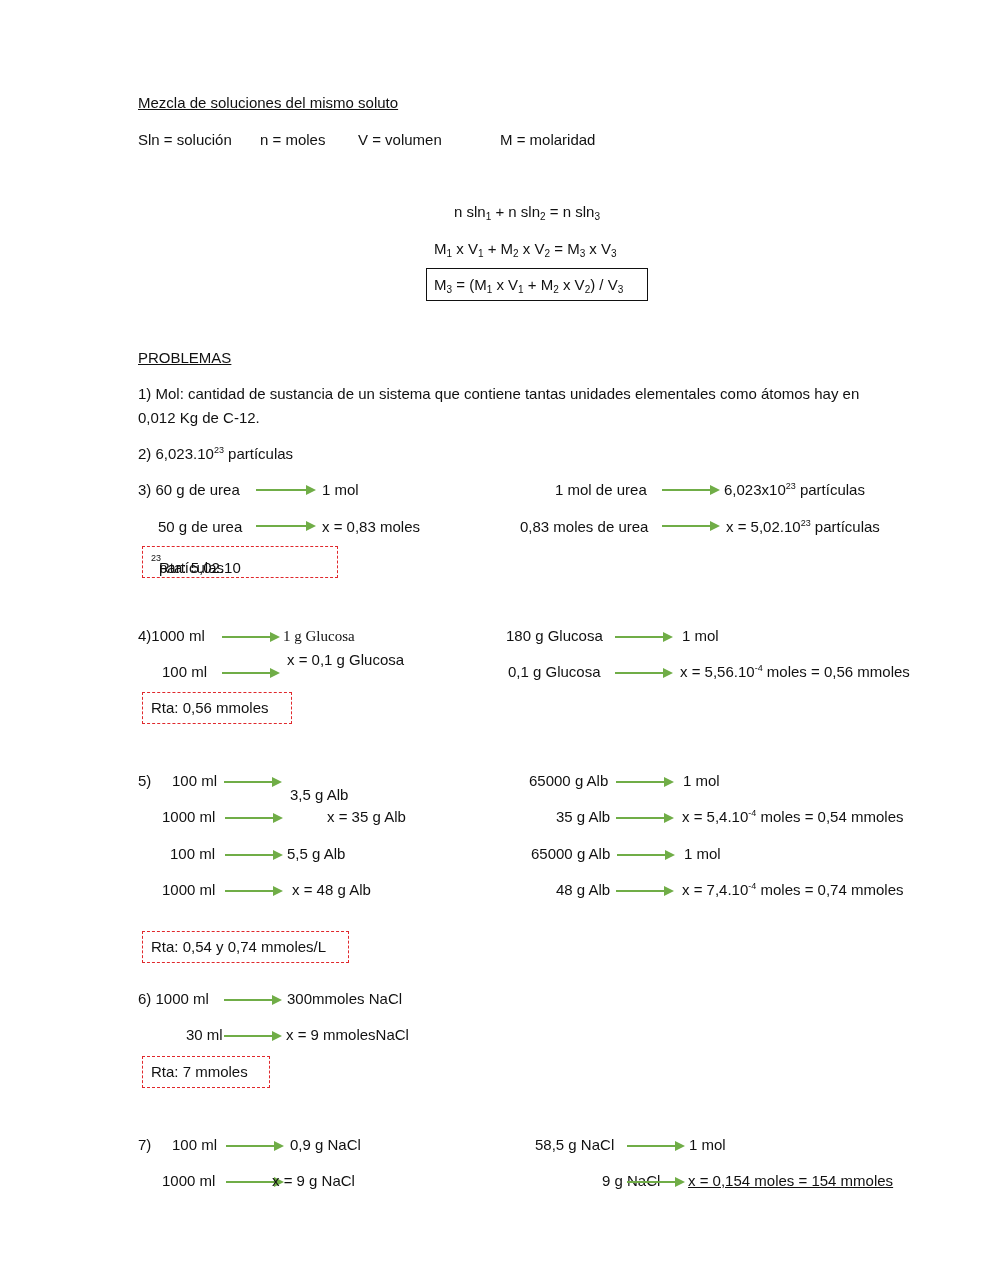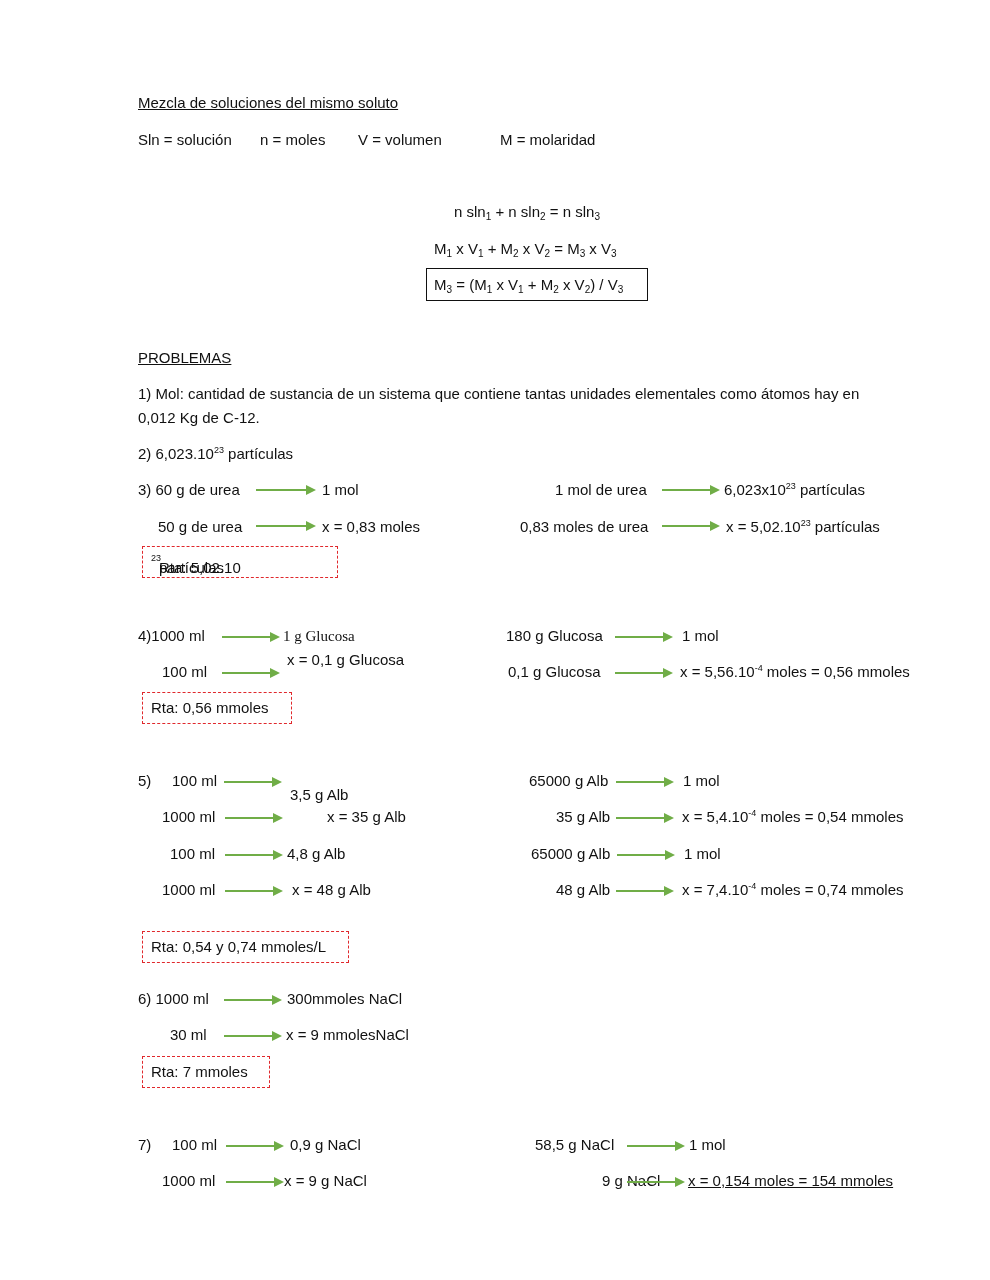--- a/index.html
+++ b/index.html
@@ -128,21 +128,21 @@
     <div class="shaft" style="width:50px;"></div>
     <div class="head" style="left:48px;"></div>
   </div>
 <div class="arrow" style="left:225px;top:886px;width:58px;">
     <div class="shaft" style="width:50px;"></div>
     <div class="head" style="left:48px;"></div>
   </div>
 
 <div class="t" style="left:290px;top:772px;margin-top:14px;">3,5 g Alb</div>
 <div class="t" style="left:292px;top:808px;margin-left:35px;">x = 35 g Alb</div>
-<div class="t" style="left:287px;top:845px;">4,8 g Alb</div>
+<div class="t" style="left:287px;top:845px;">5,5 g Alb</div>
 <div class="t" style="left:292px;top:881px;">x = 48 g Alb</div>
 
 <div class="t" style="left:529px;top:772px;">65000 g Alb</div>
 <div class="t" style="left:556px;top:808px;">35 g Alb</div>
 <div class="t" style="left:531px;top:845px;">65000 g Alb</div>
 <div class="t" style="left:556px;top:881px;">48 g Alb</div>
 
 <div class="arrow" style="left:616px;top:777px;width:58px;">
     <div class="shaft" style="width:50px;"></div>
     <div class="head" style="left:48px;"></div>
@@ -169,21 +169,21 @@
     <span>Rta: 0,54 y 0,74 mmoles/L</span>
   </div>
 
 <div class="t" style="left:138px;top:990px;"><span class="b">6)</span> <span>1000 ml</span></div>
 <div class="arrow" style="left:224px;top:995px;width:58px;">
     <div class="shaft" style="width:50px;"></div>
     <div class="head" style="left:48px;"></div>
   </div>
 <div class="t" style="left:287px;top:990px;">300mmoles NaCl</div>
 
-<div class="t" style="left:170px;top:1026px;">30 ml</div>
+<div class="t" style="left:186px;top:1026px;">30 ml</div>
 <div class="arrow" style="left:224px;top:1031px;width:58px;">
     <div class="shaft" style="width:50px;"></div>
     <div class="head" style="left:48px;"></div>
   </div>
 <div class="t" style="left:286px;top:1026px;">x = 9 mmolesNaCl</div>
 
 <div class="rta" style="left:142px;top:1056px;width:128px;">
     <span>Rta: 7 mmoles</span>
   </div>
 
@@ -193,21 +193,21 @@
     <div class="shaft" style="width:50px;"></div>
     <div class="head" style="left:48px;"></div>
   </div>
 <div class="t" style="left:290px;top:1136px;">0,9 g NaCl</div>
 
 <div class="t" style="left:162px;top:1172px;">1000 ml</div>
 <div class="arrow" style="left:226px;top:1177px;width:58px;">
     <div class="shaft" style="width:50px;"></div>
     <div class="head" style="left:48px;"></div>
   </div>
-<div class="t" style="left:284px;top:1172px;text-align:right;">x = 9 g NaCl</div>
+<div class="t" style="left:272px;top:1172px;text-align:right;">x = 9 g NaCl</div>
 
 <div class="t" style="left:535px;top:1136px;">58,5 g NaCl</div>
 <div class="arrow" style="left:627px;top:1141px;width:58px;">
     <div class="shaft" style="width:50px;"></div>
     <div class="head" style="left:48px;"></div>
   </div>
 <div class="t" style="left:689px;top:1136px;">1 mol</div>
 
 <div class="t" style="left:557px;top:1172px;margin-left:45px;">9 g NaCl</div>
 <div class="arrow" style="left:627px;top:1177px;width:58px;">

